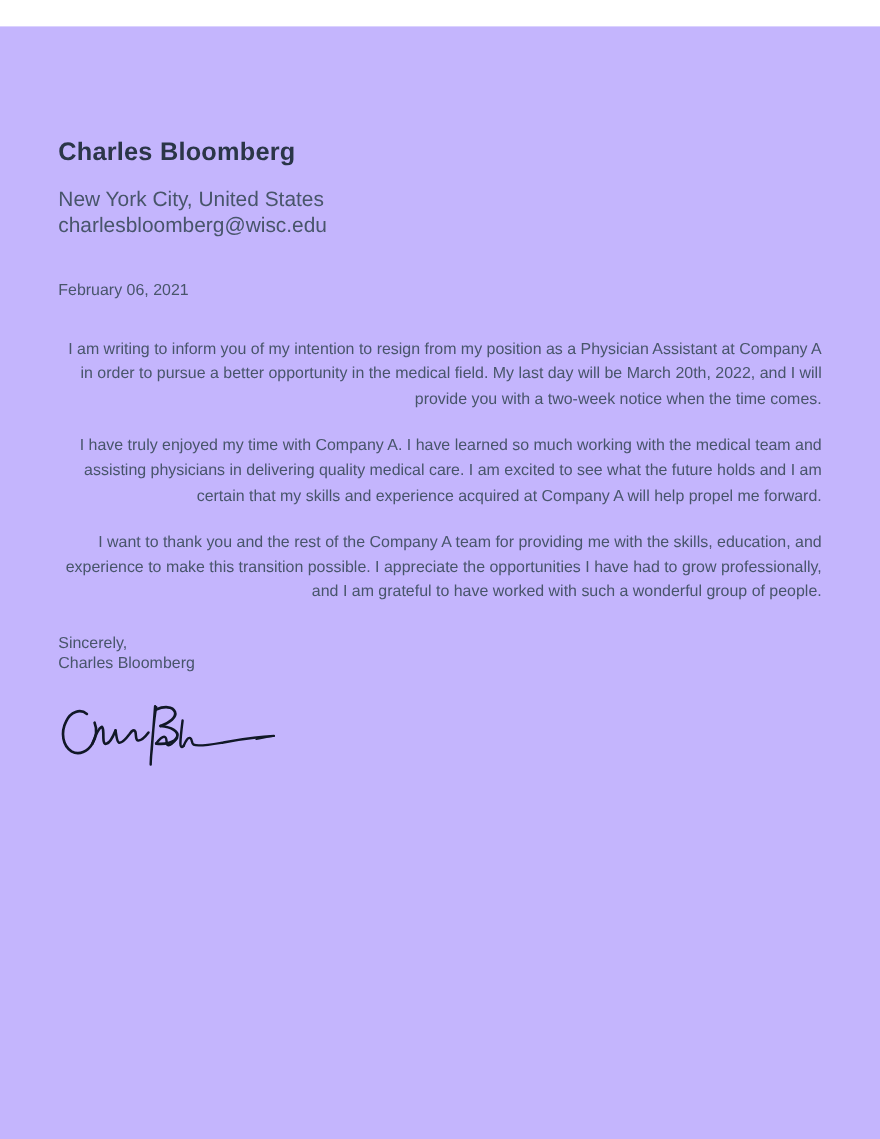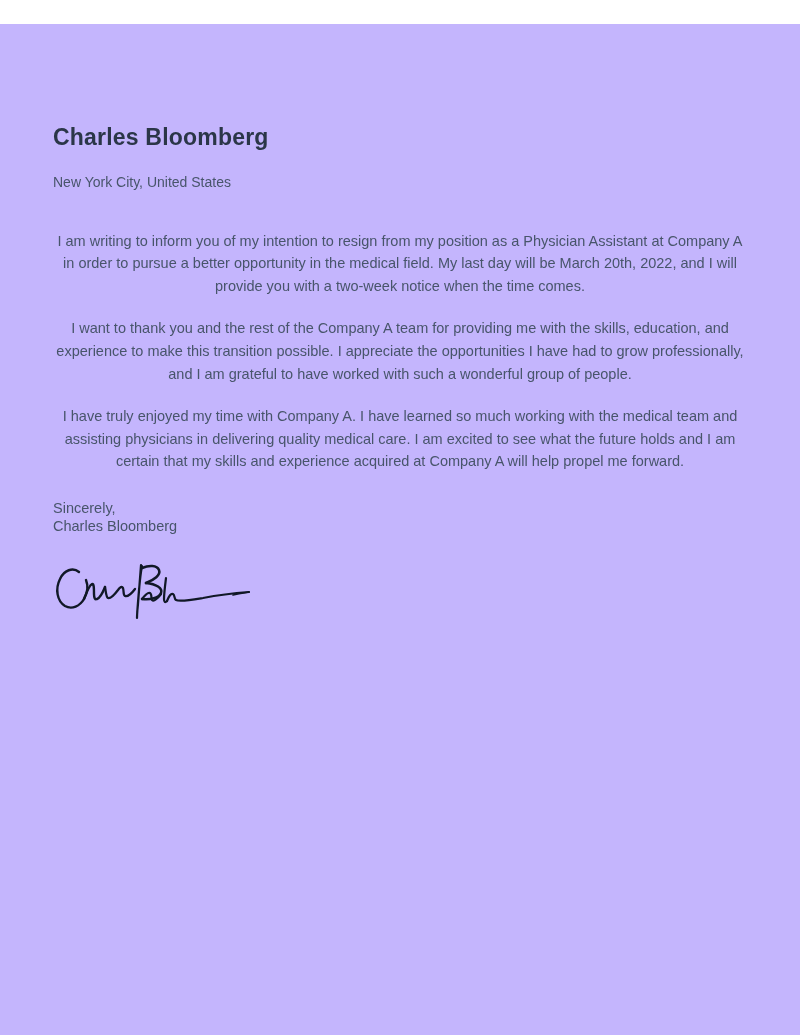--- a/index.html
+++ b/index.html
@@ -29,21 +29,21 @@
     color: #2b3648;
     letter-spacing: 0.2px;
     line-height: 1.2;
     margin: 0 0 18px 0;
   }
 
   .contact-block {
     margin: 0 0 36px 0;
   }
   .contact-line {
-    font-size: 14px;
+    font-size: 19px;
     color: #48556b;
     line-height: 24px;
     white-space: nowrap;
   }
 
   .date-line {
     font-size: 14.5px;
     color: #48556b;
     line-height: 20px;
     margin: 0 0 33px 0;
@@ -60,21 +60,21 @@
     font-size: 14.5px;
     color: #48556b;
     line-height: 20px;
     margin: 0 0 31px 0;
   }
 
   .body-paragraph {
     font-size: 14.5px;
     color: #48556b;
     line-height: 22.6px;
-    text-align: center;
+    text-align: right;
     margin: 0 0 20px 0;
   }
 
   .closing-block {
     margin: 26px 0 0 0;
   }
   .closing-line {
     font-size: 14.5px;
     color: #48556b;
     line-height: 18.5px;
@@ -94,30 +94,32 @@
 </head>
 <body>
 
 <div class="page">
   <div class="content">
 
     <h1 class="name-heading">Charles Bloomberg</h1>
 
     <div class="contact-block">
       <div class="contact-line">New York City, United States</div>
+      <div class="contact-line">charlesbloomberg@wisc.edu</div>
     </div>
 
+    <div class="date-line">February 06, 2021</div>
 
 
 
     <p class="body-paragraph">I am writing to inform you of my intention to resign from my position as a Physician Assistant at Company A in order to pursue a better opportunity in the medical field. My last day will be March 20th, 2022, and I will provide you with a two-week notice when the time comes.</p>
 
+    <p class="body-paragraph">I have truly enjoyed my time with Company A. I have learned so much working with the medical team and assisting physicians in delivering quality medical care. I am excited to see what the future holds and I am certain that my skills and experience acquired at Company A will help propel me forward.</p>
+
     <p class="body-paragraph">I want to thank you and the rest of the Company A team for providing me with the skills, education, and experience to make this transition possible. I appreciate the opportunities I have had to grow professionally, and I am grateful to have worked with such a wonderful group of people.</p>
-
-    <p class="body-paragraph">I have truly enjoyed my time with Company A. I have learned so much working with the medical team and assisting physicians in delivering quality medical care. I am excited to see what the future holds and I am certain that my skills and experience acquired at Company A will help propel me forward.</p>
 
 
     <div class="closing-block">
       <div class="closing-line">Sincerely,</div>
       <div class="closing-line">Charles Bloomberg</div>
     </div>
 
     <div class="signature-wrap">
       <svg viewBox="0 0 210 70" xmlns="http://www.w3.org/2000/svg">
         <g fill="none" stroke="#111827" stroke-linecap="round" stroke-linejoin="round">

